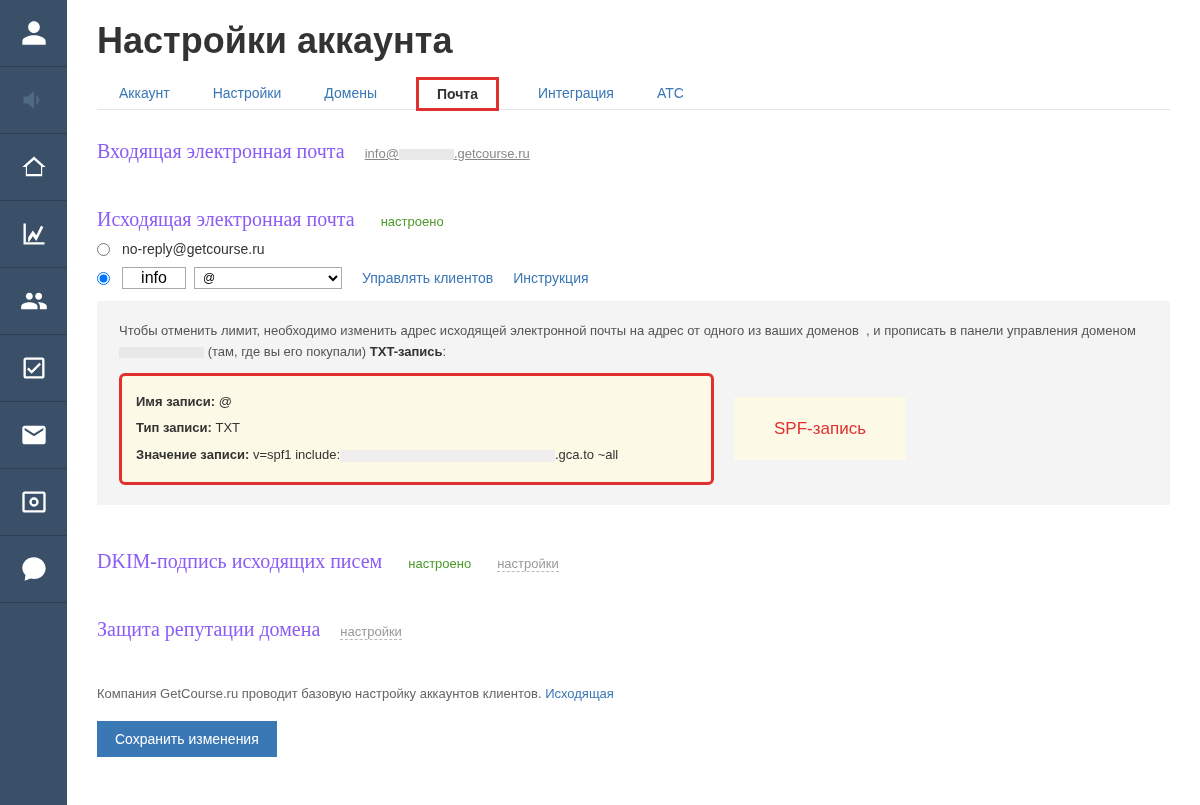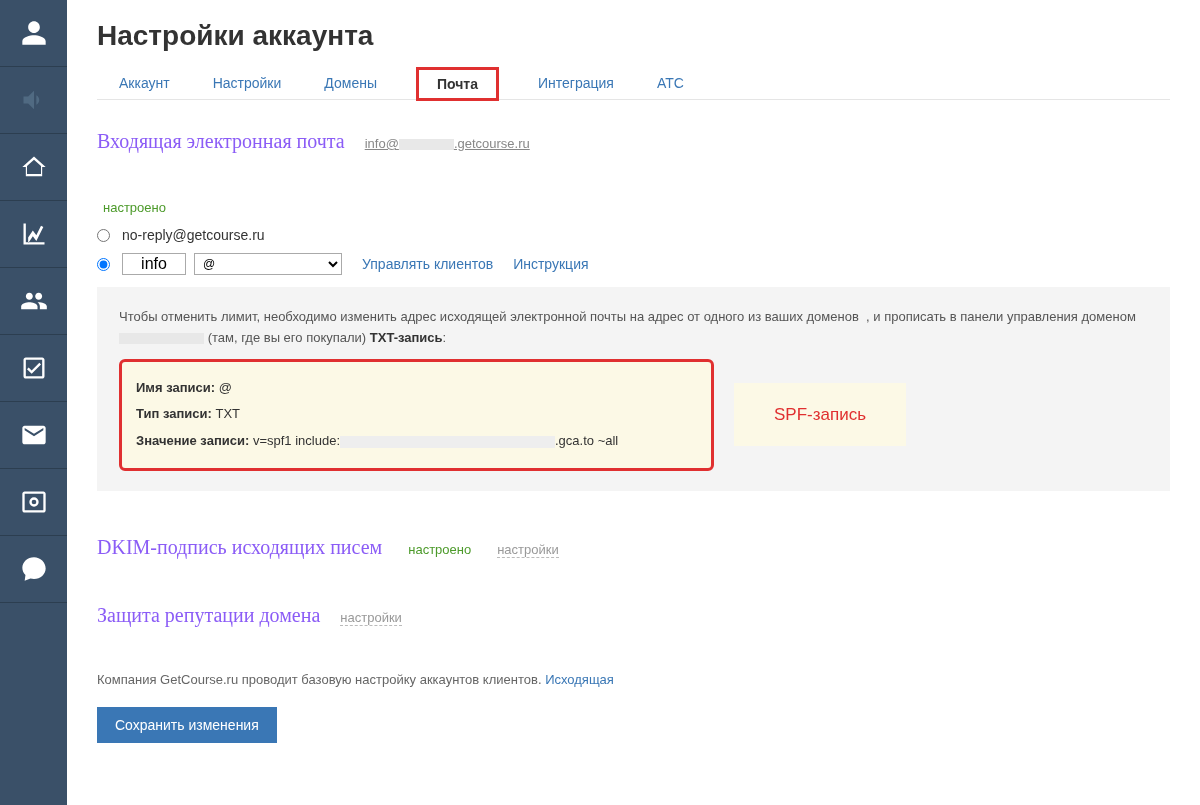--- a/index.html
+++ b/index.html
@@ -7,21 +7,21 @@
     .page { display: flex; width: 1200px; min-height: 805px; }
     
     
     .sidebar { width: 67px; background: #3a5068; display: flex; flex-direction: column; }
     .side-item { width: 67px; height: 67px; display: flex; align-items: center; justify-content: center; border-bottom: 1px solid #2c3e50; cursor: pointer; }
     .side-item svg { width: 28px; height: 28px; fill: #fff; }
     .side-item.muted svg { fill: #506a82; }
     
     
     .main { flex: 1; padding: 20px 30px; }
-    h1 { font-size: 28px; font-weight: 600; color: #333; margin-bottom: 15px; }
+    h1 { font-size: 36px; font-weight: 600; color: #333; margin-bottom: 15px; }
     
     
     .tabs { display: flex; gap: 35px; border-bottom: 1px solid #e5e5e5; margin-bottom: 30px; padding-left: 18px; }
     .tab { color: #3a77b5; padding: 8px 4px; cursor: pointer; font-size: 14px; }
     .tab.active { border: 3px solid #e03030; border-radius: 0; color: #333; font-weight: 600; padding: 6px 18px; margin-bottom: -2px; }
     
     
     .section { margin-bottom: 45px; }
     .section-header { display: flex; align-items: baseline; gap: 20px; margin-bottom: 10px; }
     .section-title { font-size: 20px; font-weight: 400; color: #8b5cf6; font-family: Liberation Serif, serif; }
@@ -126,20 +126,21 @@
         <span class="section-title">Входящая электронная почта</span>
         <span class="email-link">
           <span>info@</span><span class="blur-span"></span><span>.getcourse.ru</span>
         </span>
       </div>
     </div>
 
     
     <div class="section">
       <div class="section-header">
+        <span class="section-title">Исходящая электронная почта</span>
         <span class="status-badge">настроено</span>
       </div>
 
       <div class="radio-row">
         <input type="radio" name="sender" style="">
         <span>no-reply@getcourse.ru</span>
       </div>
 
       <div class="radio-row">
         <input type="radio" name="sender" checked="" style="">

